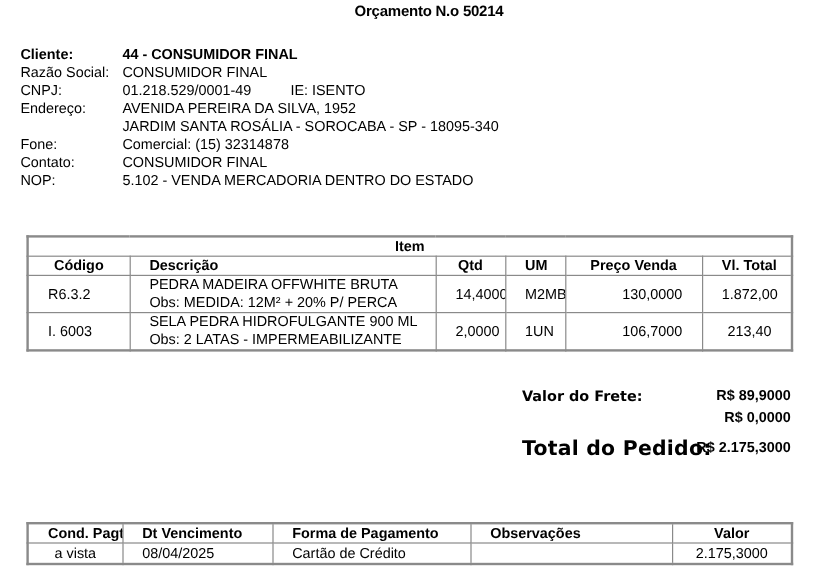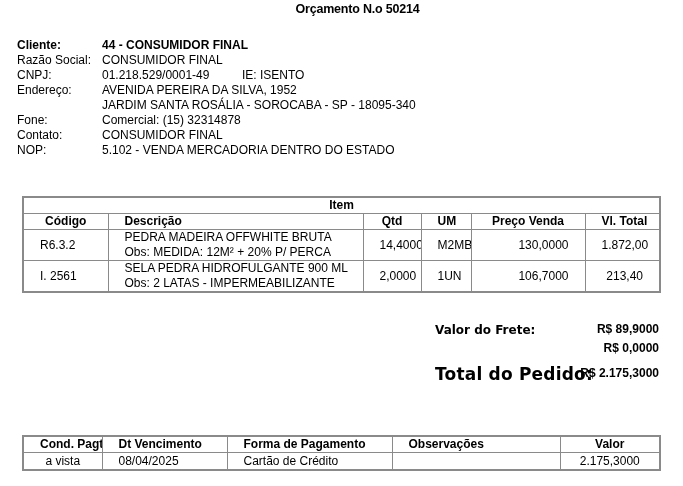--- a/index.html
+++ b/index.html
@@ -219,21 +219,21 @@
     <td>
       <span class="desc-line">PEDRA MADEIRA OFFWHITE BRUTA</span>
       <span class="desc-line">Obs: MEDIDA: 12M² + 20% P/ PERCA</span>
     </td>
     <td class="num">14,4000</td>
     <td>M2MB</td>
     <td class="num">130,0000</td>
     <td class="num">1.872,00</td>
   </tr>
   <tr>
-    <td>I. 2561</td>
+    <td>I. 6003</td>
     <td>
       <span class="desc-line">SELA PEDRA HIDROFULGANTE 900 ML</span>
       <span class="desc-line">Obs: 2 LATAS - IMPERMEABILIZANTE</span>
     </td>
     <td class="num">2,0000</td>
     <td>1UN</td>
     <td class="num">106,7000</td>
     <td class="num">213,40</td>
   </tr>
 </tbody>

